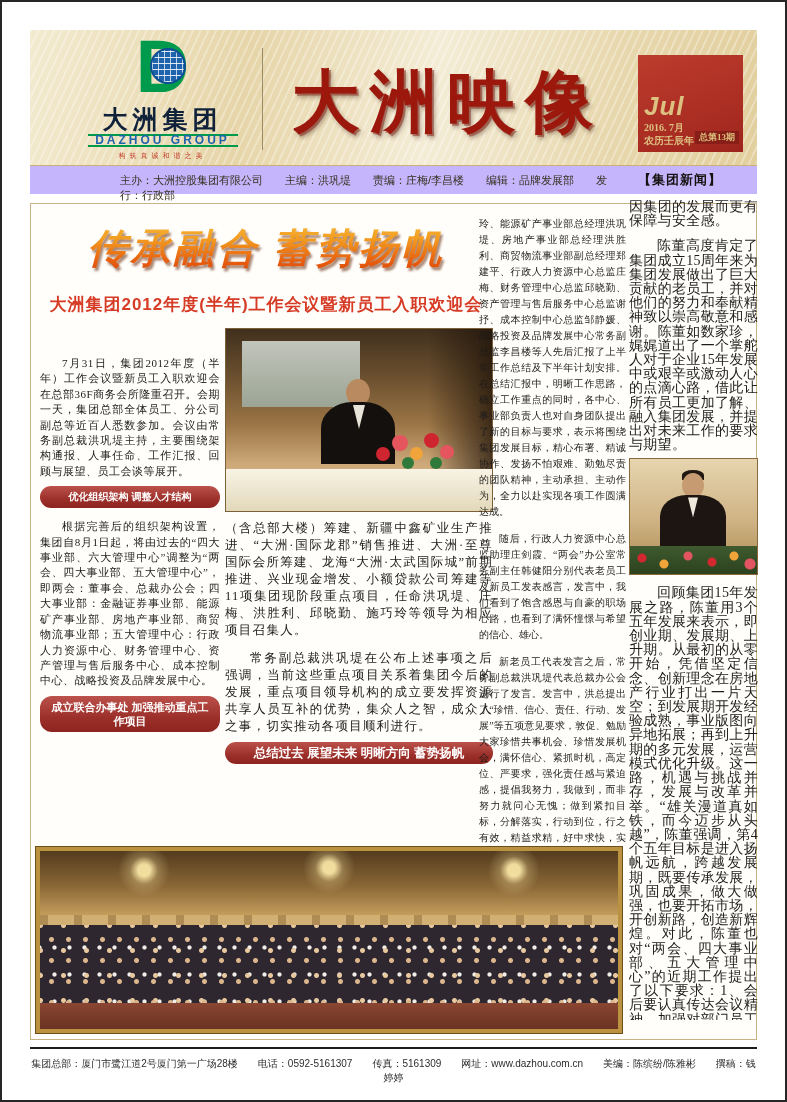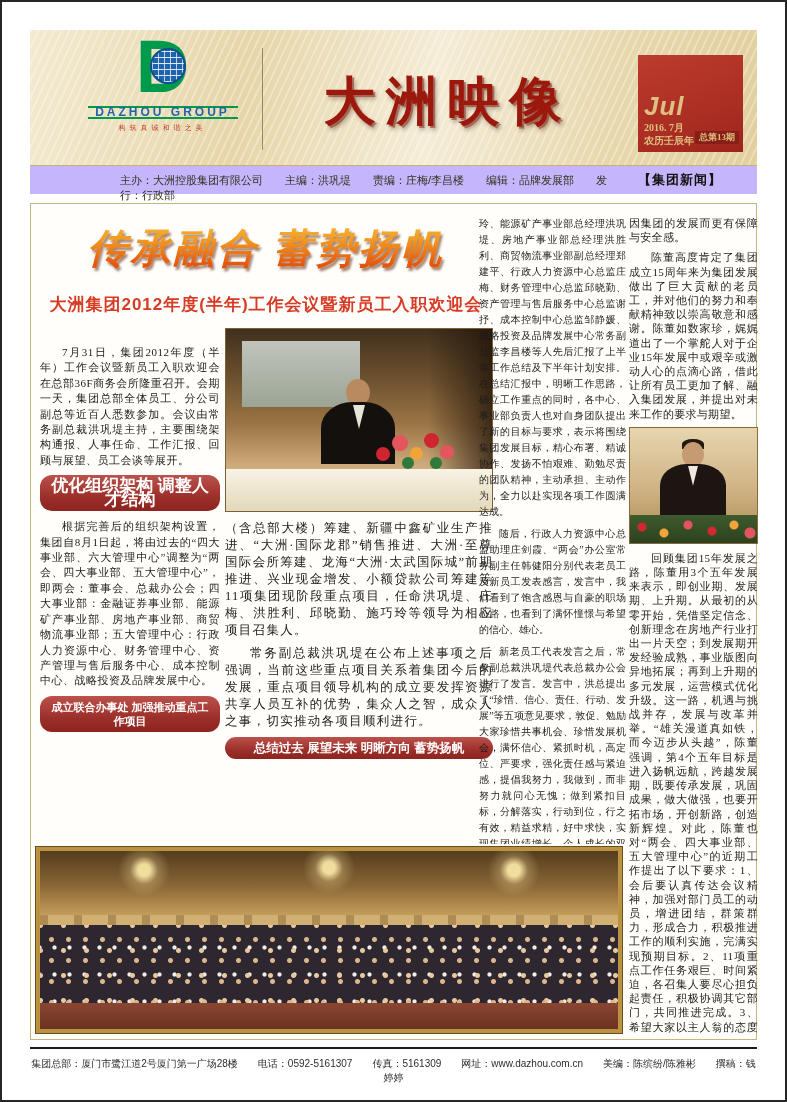--- a/index.html
+++ b/index.html
@@ -34,21 +34,21 @@
   .logo-cn{margin-top:2px;font-size:25px;line-height:26px;font-weight:bold;color:#10213a;letter-spacing:5px;font-family:"Liberation Sans",sans-serif;}
   .logo-en{
     margin:2px auto 4px;width:150px;font-size:12px;font-weight:bold;color:#1f63ac;letter-spacing:3px;
     border-top:2px solid #009a4d;border-bottom:2px solid #009a4d;line-height:9px;
     font-family:"Liberation Sans",sans-serif;
   }
   .logo-slogan{margin-top:3px;font-size:7px;letter-spacing:4px;color:#c03a28;}
   .masthead-divider{position:absolute;left:232px;top:18px;width:1px;height:102px;background:#9a8b66;}
   .paper-title{
     position:absolute;left:245px;top:22px;width:345px;height:100px;
-    font-size:52px;line-height:100px;font-weight:bold;letter-spacing:10px;text-align:center;
+    font-size:68px;line-height:100px;font-weight:bold;letter-spacing:10px;text-align:center;
     color:#9c180d;text-shadow:2px 2px 0 rgba(122,18,8,.45),3px 4px 4px rgba(60,20,5,.35);
     font-family:"Liberation Serif","DejaVu Serif",serif;
   }
   .datebox{
     position:absolute;left:608px;top:25px;width:105px;height:97px;
     background:linear-gradient(160deg,#bc3c2d,#a92c22 70%,#9c241c);
     color:#dcc180;overflow:hidden;
   }
   .datebox .jul{position:absolute;left:6px;top:36px;font-size:26px;font-weight:bold;font-style:italic;letter-spacing:1px;font-family:"Liberation Sans",sans-serif;}
   .datebox .day{position:absolute;right:2px;top:-12px;font-size:86px;line-height:100px;font-weight:bold;font-family:"Liberation Sans",sans-serif;letter-spacing:-4px;}
@@ -83,33 +83,33 @@
     font-family:"Liberation Serif","DejaVu Serif",serif;
   }
   .subtitle{
     position:absolute;left:40px;top:293px;width:452px;text-align:center;
     font-size:17px;font-weight:bold;color:#d63b25;letter-spacing:1px;
     font-family:"Liberation Sans",sans-serif;
   }
   
   .col{position:absolute;overflow:hidden;color:#1e1c1a;text-align:justify;}
   .col p{margin:0 0 6px 0;}
-  p.indent{text-indent:2em;}
+  p.indent{text-indent:2em;margin-top:11px;}
   .col1{left:40px;top:345px;width:180px;height:512px;font-size:11px;line-height:15.4px;letter-spacing:.5px;}
   .col2{left:225px;top:328px;width:268px;height:518px;font-size:12.5px;line-height:17px;letter-spacing:1.3px;}
   .col3{left:479px;top:216px;width:147px;height:628px;font-size:10px;line-height:16px;letter-spacing:0;}
-  .col4{left:629px;top:216px;width:129px;height:820px;font-size:11px;line-height:14.2px;letter-spacing:.3px;}
+  .col4{left:629px;top:200px;width:129px;height:820px;font-size:14px;line-height:14.2px;letter-spacing:.3px;}
   .pill{
     display:block;margin:7px 0 8px 0;padding:4px 6px;border-radius:12px;text-align:center;
     background:linear-gradient(180deg,#bc524c,#9c2f29 60%,#8d241f);
     color:#fff;font-weight:bold;font-size:12.5px;line-height:14px;letter-spacing:0;text-indent:0;
     font-family:"Liberation Sans",sans-serif;
   }
   .pill.small{font-size:11px;}
-  .pill.mid{font-size:17px;}
+  .pill.mid{font-size:10px;}
   
   .photo{position:relative;overflow:hidden;}
   .ph-conference{
     width:266px;height:182px;border:1px solid #7d6038;margin-bottom:8px;
     background:linear-gradient(180deg,#41301d 0%,#6e5230 28%,#9a7445 52%,#cda878 74%,#ead9ba 100%);
   }
   .ph-conference .screen{position:absolute;left:16px;top:12px;width:118px;height:66px;background:linear-gradient(180deg,#d6ddd6,#9fb0a4);opacity:.85;}
   .ph-conference .curtain{position:absolute;right:0;top:0;width:64px;height:100%;background:linear-gradient(90deg,rgba(30,18,8,0),rgba(30,18,8,.75));}
   .ph-conference .head{position:absolute;left:120px;top:50px;width:24px;height:27px;border-radius:50%;background:#b98a60;}
   .ph-conference .body{position:absolute;left:95px;top:73px;width:74px;height:62px;border-radius:42% 42% 0 0;background:#14100d;}
@@ -175,20 +175,21 @@
 </style>
 </head>
 <body>
 
 <div class="masthead">
   <div class="logo">
     <div class="logo-mark">
       <div class="logo-d">D</div>
       <div class="logo-globe"></div>
     </div>
+    <div class="logo-cn">大洲集团</div>
     <div class="logo-en">DAZHOU  GROUP</div>
     <div class="logo-slogan">构筑真诚和谐之美</div>
   </div>
   <div class="masthead-divider"></div>
   <div class="paper-title">大洲映像</div>
   <div class="datebox">
     <div class="jul">Jul</div>
     <div class="dcn">2016. 7月</div>
     <div class="lunar">农历壬辰年</div>
     <div class="issue">总第13期</div>

